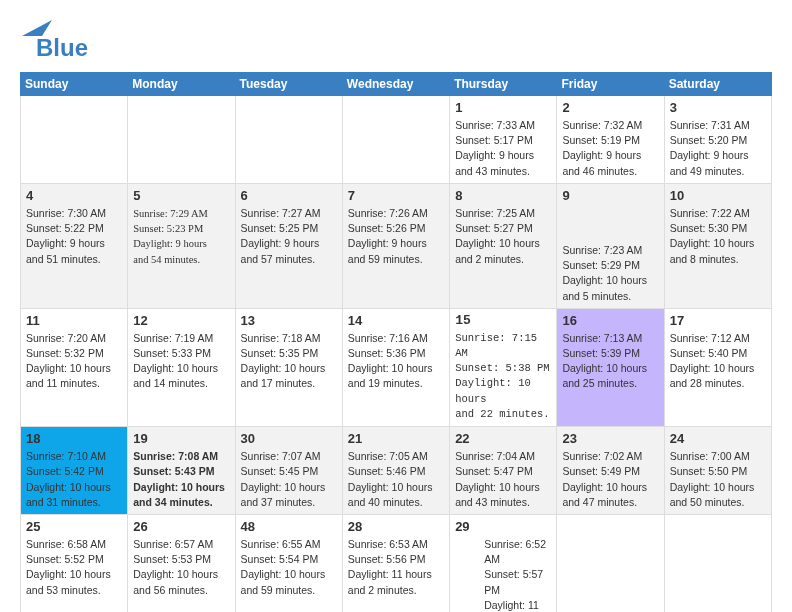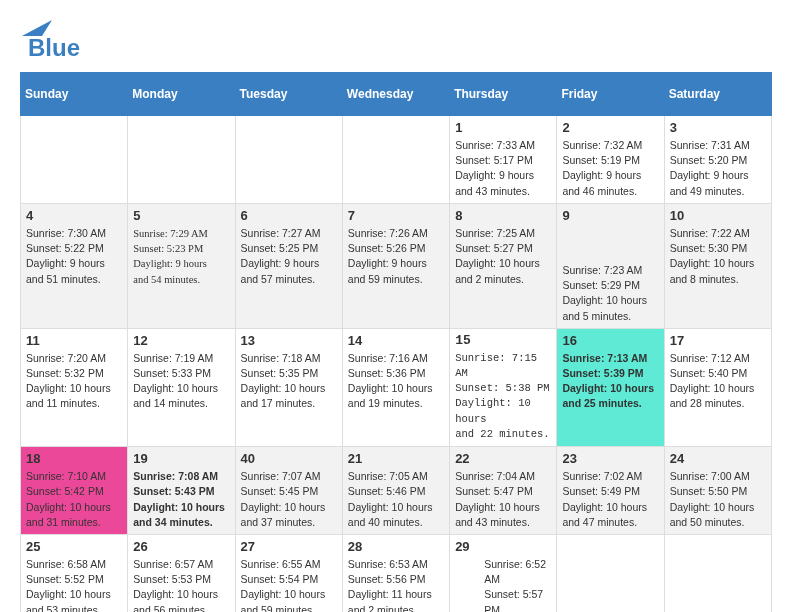--- a/index.html
+++ b/index.html
@@ -38,21 +38,21 @@
     table {
       width: 100%;
       border-collapse: collapse;
       font-size: 11px;
     }
     thead tr {
       background-color: #3a7fc1;
       color: #fff;
     }
     thead th {
-      padding: 14px 4px;
+      padding: 4px 4px;
       text-align: left;
       font-size: 12px;
       font-weight: bold;
       border: 1px solid #3a7fc1;
     }
     tbody tr {
       vertical-align: top;
     }
     tbody td {
       border: 1px solid #ddd;
@@ -88,21 +88,21 @@
 </head>
 <body>
 
 <div class="header">
   <div class="logo">
     <div style="display:flex;align-items:center;">
       <svg width="30" height="24" viewBox="0 0 30 24" style="margin-left:2px;">
         <polygon points="0,20 20,20 30,4" fill="#3a7fc1"></polygon>
       </svg>
     </div>
-    <span style="font-size:24px;font-weight:bold;color:#3a7fc1;margin-top:-6px;margin-left:8px;">Blue</span>
+    <span style="font-size:24px;font-weight:bold;color:#3a7fc1;margin-top:-6px;margin-left:16px;">Blue</span>
   </div>
   <div class="title-block">
     <div class="month-title"></div>
     <div class="location-title"></div>
   </div>
 </div>
 
 <table>
   <thead>
     <tr>
@@ -223,52 +223,52 @@
 Daylight: 10 hours
 and 19 minutes.</div>
         </td>
         <td style="background-color: rgb(255, 255, 255); font-family: Liberation Mono, monospace;">
           <span class="day-number">15</span>
           <div class="day-info" style="white-space: pre-line;">Sunrise: 7:15 AM
 Sunset: 5:38 PM
 Daylight: 10 hours
 and 22 minutes.</div>
         </td>
-        <td style="background-color: #5eead4;">
+        <td style="background-color: #c4b5fd;">
           <span class="day-number">16</span>
-          <div class="day-info" style="white-space: pre-line; font-weight: bold;">Sunrise: 7:13 AM
+          <div class="day-info" style="white-space: pre-line;">Sunrise: 7:13 AM
 Sunset: 5:39 PM
 Daylight: 10 hours
 and 25 minutes.</div>
         </td>
         <td style="background-color: rgb(255, 255, 255);">
           <span class="day-number">17</span>
           <div class="day-info" style="white-space: pre-line;">Sunrise: 7:12 AM
 Sunset: 5:40 PM
 Daylight: 10 hours
 and 28 minutes.</div>
         </td>
       </tr>
       <tr>
-        <td style="background-color: #ec4899;">
+        <td style="background-color: #0ea5e9;">
           <span class="day-number">18</span>
           <div class="day-info" style="white-space: pre-line;">Sunrise: 7:10 AM
 Sunset: 5:42 PM
 Daylight: 10 hours
 and 31 minutes.</div>
         </td>
         <td style="background-color: rgb(242, 242, 242);">
           <span class="day-number">19</span>
           <div class="day-info" style="white-space: pre-line; font-weight: bold;">Sunrise: 7:08 AM
 Sunset: 5:43 PM
 Daylight: 10 hours
 and 34 minutes.</div>
         </td>
         <td style="background-color: rgb(242, 242, 242);">
-          <span class="day-number">40</span>
+          <span class="day-number">30</span>
           <div class="day-info" style="white-space: pre-line;">Sunrise: 7:07 AM
 Sunset: 5:45 PM
 Daylight: 10 hours
 and 37 minutes.</div>
         </td>
         <td style="background-color: rgb(242, 242, 242);">
           <span class="day-number">21</span>
           <div class="day-info" style="white-space: pre-line;">Sunrise: 7:05 AM
 Sunset: 5:46 PM
 Daylight: 10 hours
@@ -305,21 +305,21 @@
 and 53 minutes.</div>
         </td>
         <td style="background-color: rgb(255, 255, 255);">
           <span class="day-number">26</span>
           <div class="day-info" style="white-space: pre-line;">Sunrise: 6:57 AM
 Sunset: 5:53 PM
 Daylight: 10 hours
 and 56 minutes.</div>
         </td>
         <td style="background-color: rgb(255, 255, 255);">
-          <span class="day-number">27</span>
+          <span class="day-number">48</span>
           <div class="day-info" style="white-space: pre-line;">Sunrise: 6:55 AM
 Sunset: 5:54 PM
 Daylight: 10 hours
 and 59 minutes.</div>
         </td>
         <td style="background-color: rgb(255, 255, 255);">
           <span class="day-number">28</span>
           <div class="day-info" style="white-space: pre-line;">Sunrise: 6:53 AM
 Sunset: 5:56 PM
 Daylight: 11 hours

